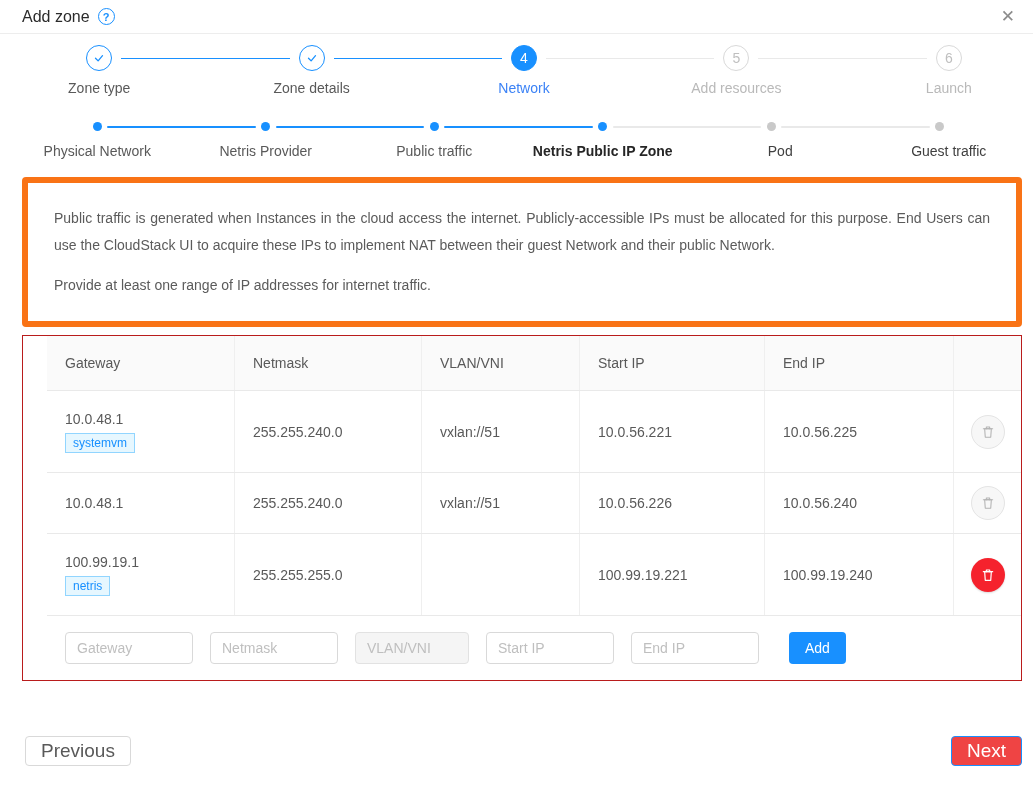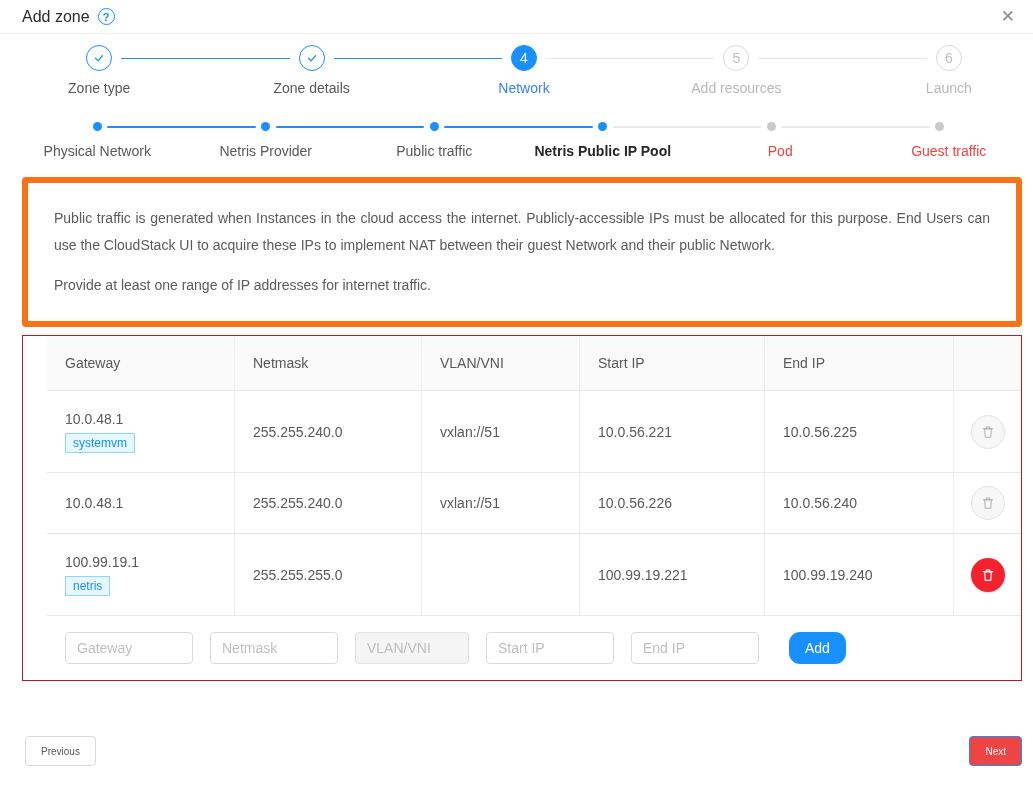--- a/index.html
+++ b/index.html
@@ -39,21 +39,21 @@
   .substeps { display:flex; margin:22px -2px 0 -9px; }
   .substep { flex:1; display:flex; flex-direction:column; align-items:center; position:relative; }
   .substep::before { content:""; position:absolute; top:8px; left:calc(-50% + 10px);
     right:calc(50% + 10px); height:2px; border-radius:1px; background:#1890ff; }
   .substep:first-child::before { display:none; }
   .substep.pending::before { background:#e9e9e9; }
   .sub-dot { width:9px; height:9px; border-radius:50%; background:#1890ff; margin-top:4px; }
   .substep.pending .sub-dot { background:#c9c9c9; }
   .sub-label { margin-top:12px; color:#595959; }
   .substep.active .sub-label { color:#262626; font-weight:600; }
-  .substep.pending .sub-label { color:#ef4444;margin-left:18px; }
+  .substep.pending .sub-label { color:#404040;margin-left:18px; }
 
   
   .info-box { margin-top:18px; border:6px solid #f97316; border-radius:4px; padding:22px 26px;
     color:#5b5b5b; line-height:27px; text-align:justify; }
   .info-box p + p { margin-top:13px; }
 
   
   .ip-table { margin-top:8px; border:1px solid #b91c1c;padding-left:24px; }
   .trow { display:grid; grid-template-columns:188px 187px 158px 185px 189px 1fr; }
   .trow + .trow { border-top:1px solid #e9e9e9; }
@@ -77,28 +77,28 @@
 
   
   .form-row { display:flex; align-items:center; gap:17px; padding:16px 18px;
     border-top:1px solid #e9e9e9; }
   .form-row input { height:32px; width:128px; border:1px solid #d9d9d9; border-radius:4px;
     padding:0 11px; font-size:14px; color:#595959; outline:none;
     font-family:"Liberation Sans","DejaVu Sans",sans-serif; }
   .form-row input::placeholder { color:#bfbfbf; }
   .form-row input.vlan { width:114px; background:#f5f5f5; border-color:#e2e2e2; }
   .add-btn { height:32px; padding:0 16px; margin-left:13px; background:#1890ff; color:#fff;
-    border:none; border-radius:11px; font-size:14px; cursor:pointer;
+    border:none; border-radius:4px; font-size:14px; cursor:pointer;
     font-family:"Liberation Sans","DejaVu Sans",sans-serif; }
 
   
   .modal-footer { margin-top:55px; padding:0 11px 16px 25px; display:flex;
     justify-content:space-between; align-items:center; }
   .btn { height:30px; padding:0 15px; border:1px solid #d9d9d9; background:#fff;
-    border-radius:4px; color:#595959; font-size:10px; cursor:pointer;
+    border-radius:4px; color:#595959; font-size:19px; cursor:pointer;
     font-family:"Liberation Sans","DejaVu Sans",sans-serif; }
   .btn.primary { background:#ef4444; border-color:#1890ff; color:#fff; }
 </style>
 </head>
 <body>
 
 <div>
 
   <div class="modal-header">
     <span class="modal-title">Add zone</span>
@@ -147,21 +147,21 @@
       <div class="substep done">
         <div class="sub-dot"></div>
         <div class="sub-label">Netris Provider</div>
       </div>
       <div class="substep done">
         <div class="sub-dot"></div>
         <div class="sub-label">Public traffic</div>
       </div>
       <div class="substep active">
         <div class="sub-dot"></div>
-        <div class="sub-label">Netris Public IP Pool</div>
+        <div class="sub-label">Netris Public IP Zone</div>
       </div>
       <div class="substep pending">
         <div class="sub-dot"></div>
         <div class="sub-label">Pod</div>
       </div>
       <div class="substep pending">
         <div class="sub-dot"></div>
         <div class="sub-label">Guest traffic</div>
       </div>
     </div>

